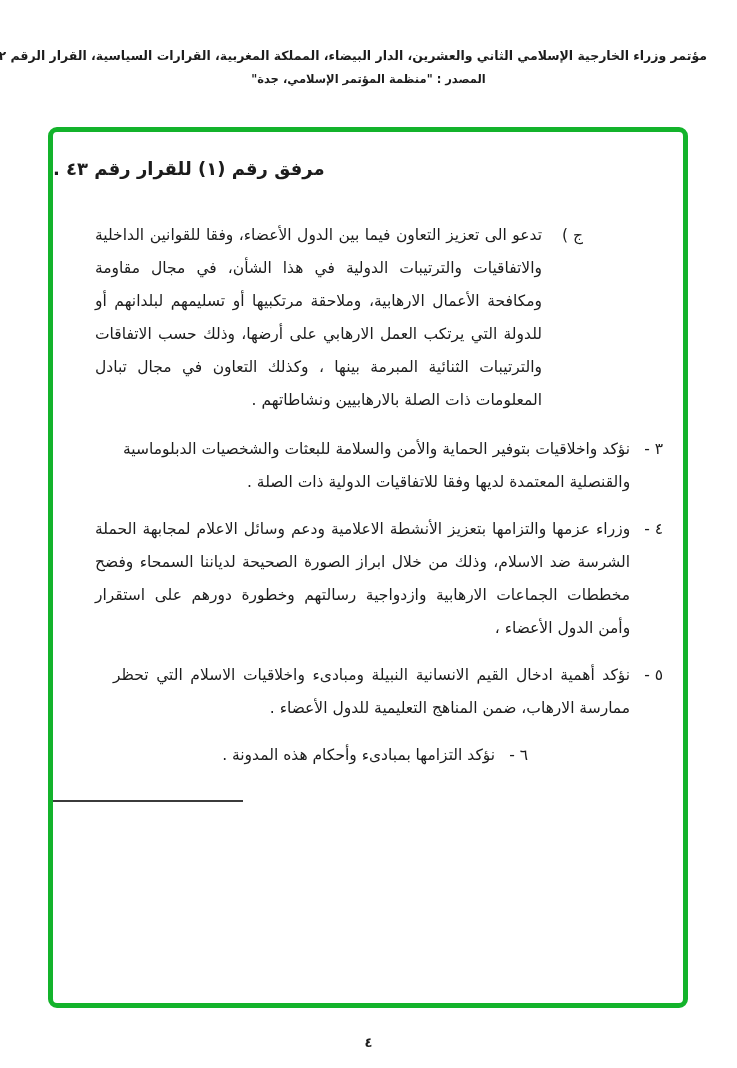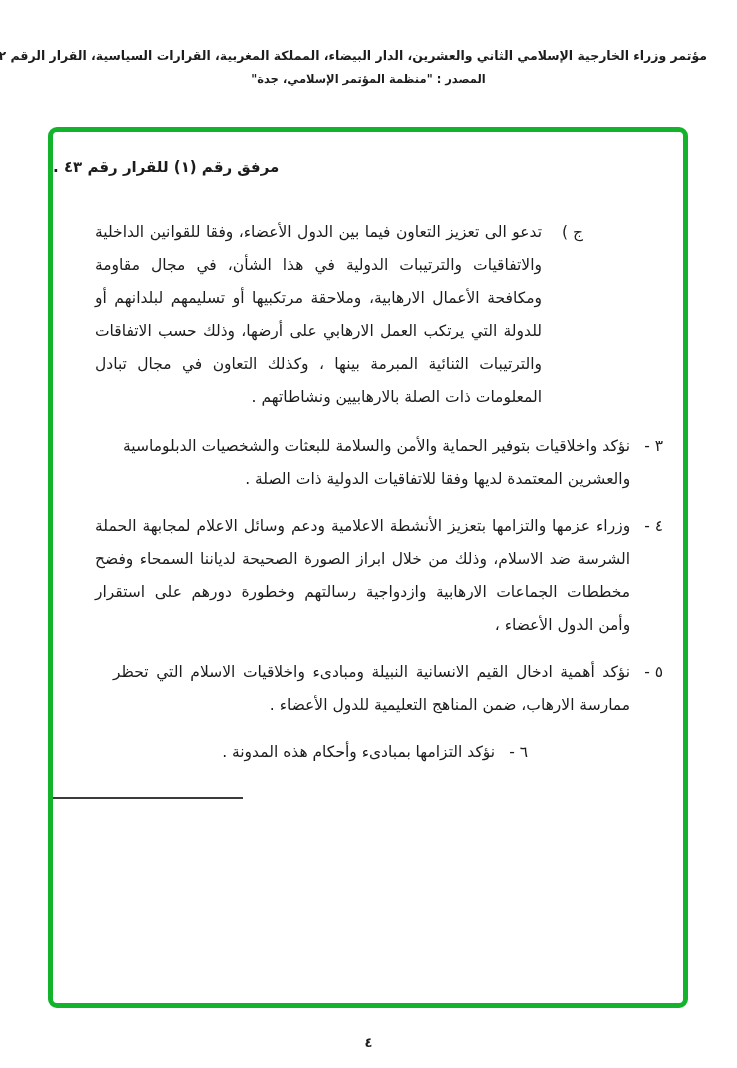--- a/index.html
+++ b/index.html
@@ -31,21 +31,21 @@
     position: absolute;
     left: 48px; top: 127px;
     width: 640px; height: 881px;
     border: 5px solid var(--accent);
     border-radius: 9px;
     padding: 26px 0 0 0;
   }
   .attachment-title {
     direction: rtl;
     width: fit-content;
-    font-size: 15px; font-weight: bold;
+    font-size: 18px; font-weight: bold;
     white-space: nowrap;
   }
   .items { direction: rtl; }
   .item {
     display: flex;
     direction: rtl;
     font-size: 15.5px;
     line-height: 33px;
     text-align: justify;
   }
@@ -90,21 +90,21 @@
 
   <div class="items">
 
     <div class="item item-jeem">
       <span class="marker">ج )</span>
       <span class="body"><span class="lead">تدعو</span> <span>الى تعزيز التعاون فيما بين الدول الأعضاء، وفقا للقوانين الداخلية والاتفاقيات والترتيبات الدولية في هذا الشأن، في مجال مقاومة ومكافحة الأعمال الارهابية، وملاحقة مرتكبيها أو تسليمهم لبلدانهم أو للدولة التي يرتكب العمل الارهابي على أرضها، وذلك حسب الاتفاقات والترتيبات الثنائية المبرمة بينها ، وكذلك التعاون في مجال تبادل المعلومات ذات الصلة بالارهابيين ونشاطاتهم .</span></span>
     </div>
 
     <div class="item item-3">
       <span class="marker">٣ -</span>
-      <span class="body"><span class="lead">نؤكد واخلاقيات</span> <span>بتوفير الحماية والأمن والسلامة للبعثات  والشخصيات الدبلوماسية والعشرين المعتمدة لديها وفقا للاتفاقيات الدولية ذات الصلة .</span></span>
+      <span class="body"><span class="lead">نؤكد واخلاقيات</span> <span>بتوفير الحماية والأمن والسلامة للبعثات  والشخصيات الدبلوماسية والقنصلية المعتمدة لديها وفقا للاتفاقيات الدولية ذات الصلة .</span></span>
     </div>
 
     <div class="item item-4">
       <span class="marker">٤ -</span>
       <span class="body"><span class="lead">وزراء عزمها والتزامها</span> <span>بتعزيز الأنشطة الاعلامية ودعم وسائل الاعلام لمجابهة الحملة الشرسة ضد الاسلام، وذلك من خلال ابراز الصورة الصحيحة لدياننا السمحاء وفضح مخططات الجماعات الارهابية وازدواجية رسالتهم وخطورة دورهم على استقرار وأمن الدول الأعضاء ،</span></span>
     </div>
 
     <div class="item item-5">
       <span class="marker">٥ -</span>
       <span class="body"><span class="lead">نؤكد</span> <span>أهمية ادخال القيم الانسانية النبيلة ومبادىء واخلاقيات الاسلام التي تحظر ممارسة الارهاب، ضمن المناهج التعليمية للدول الأعضاء .</span></span>

